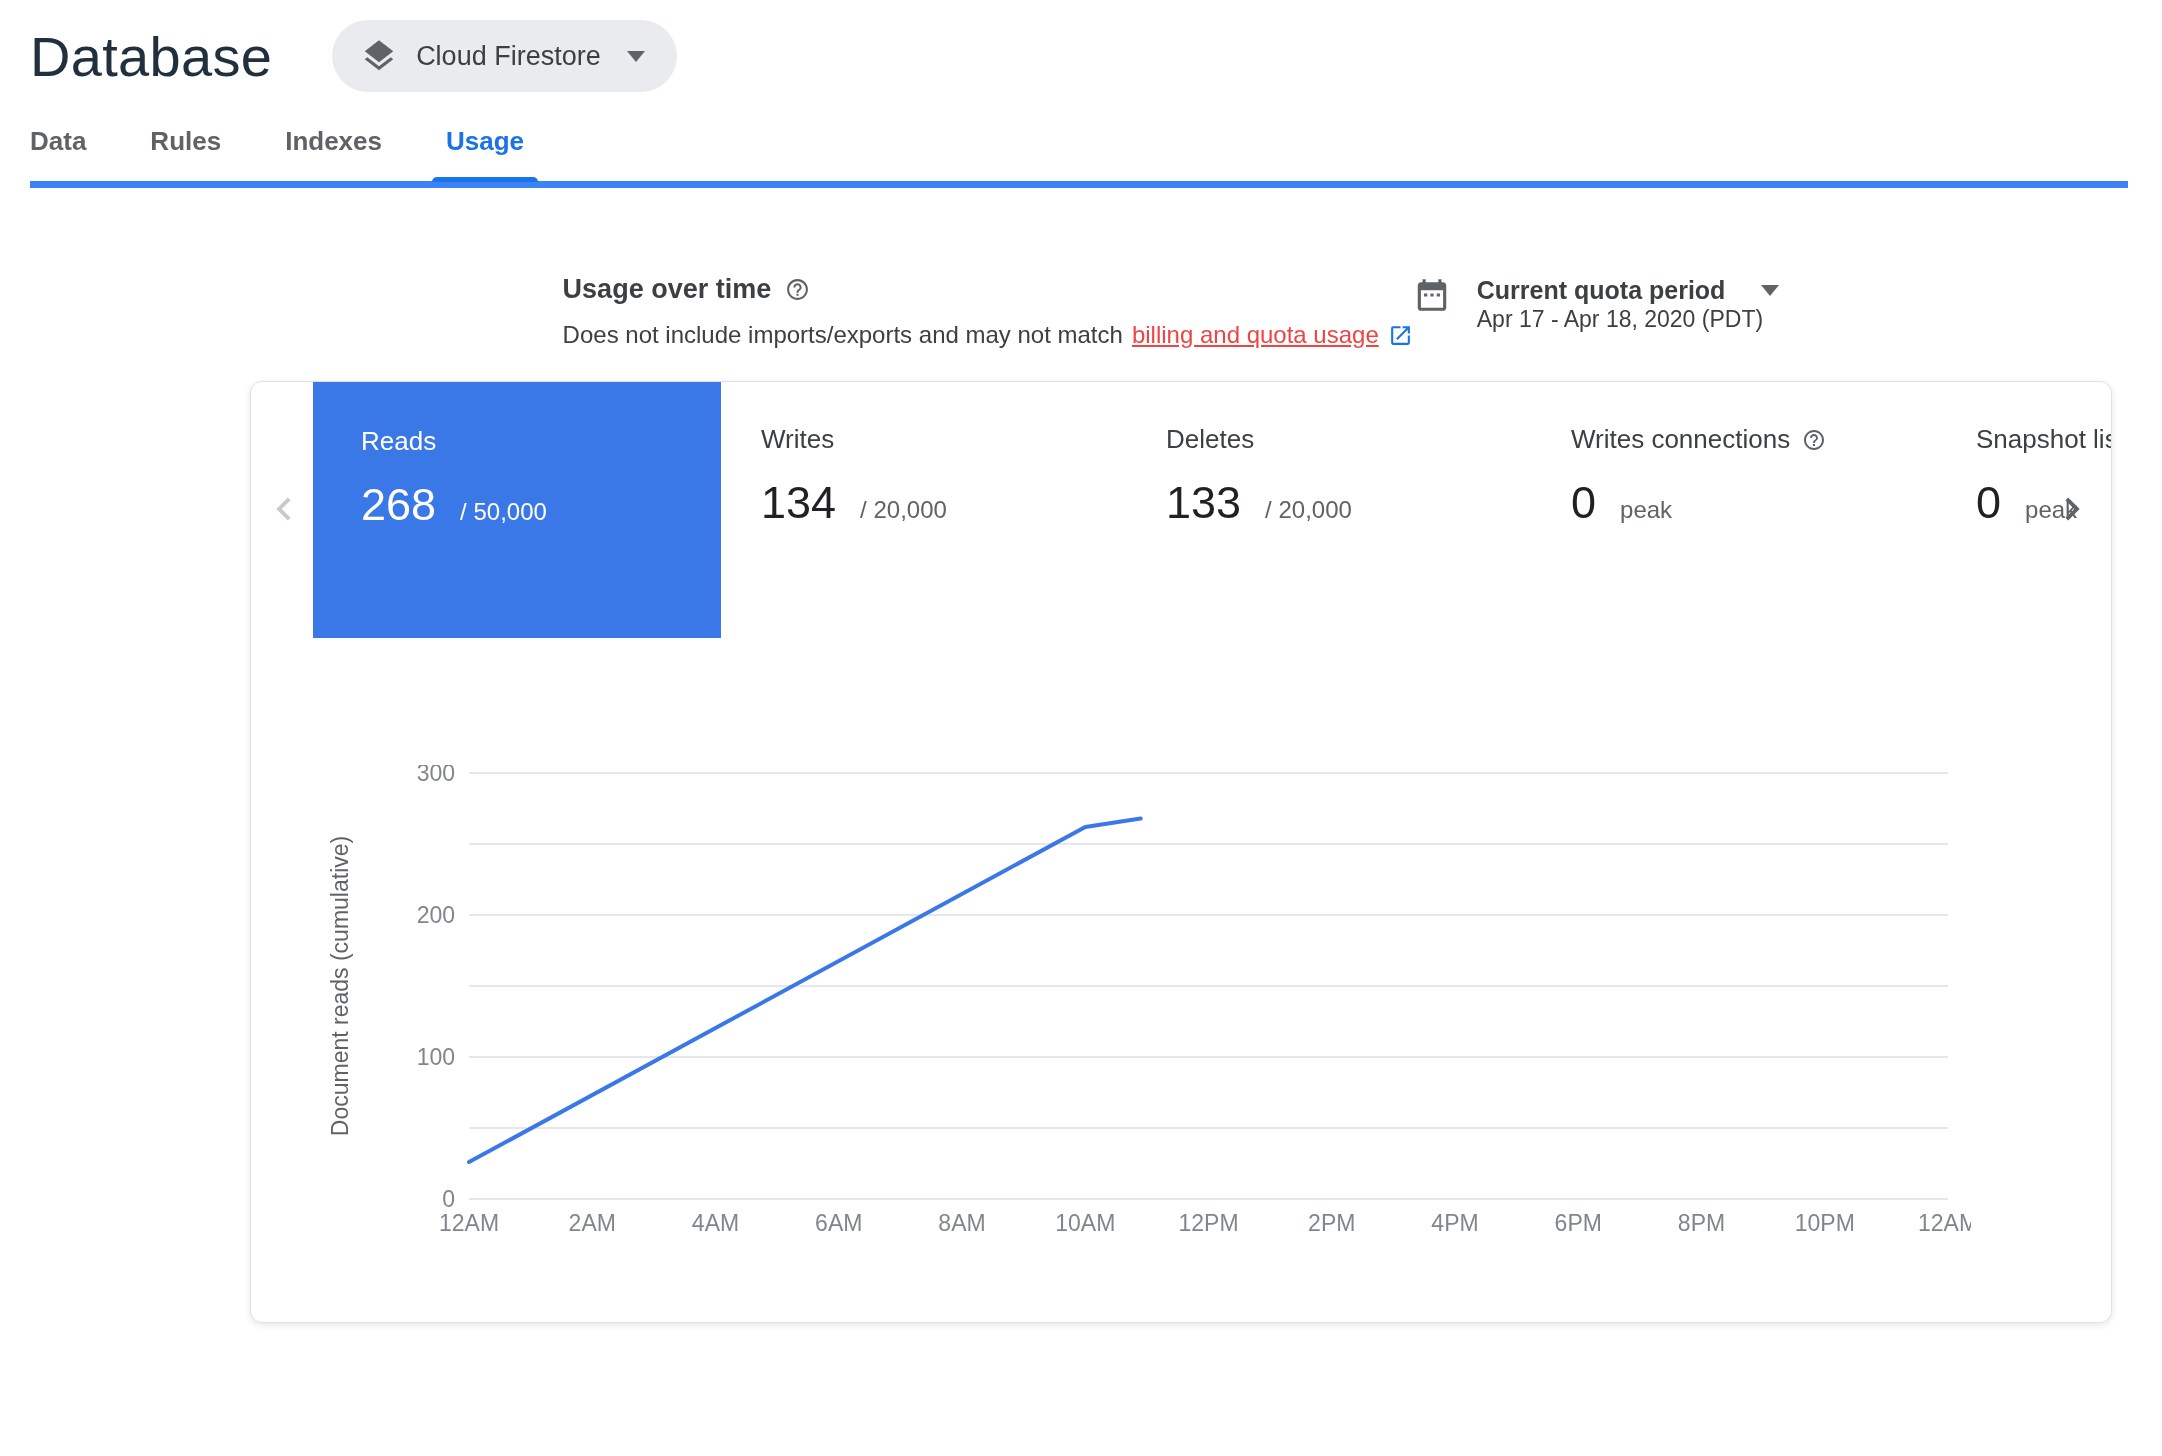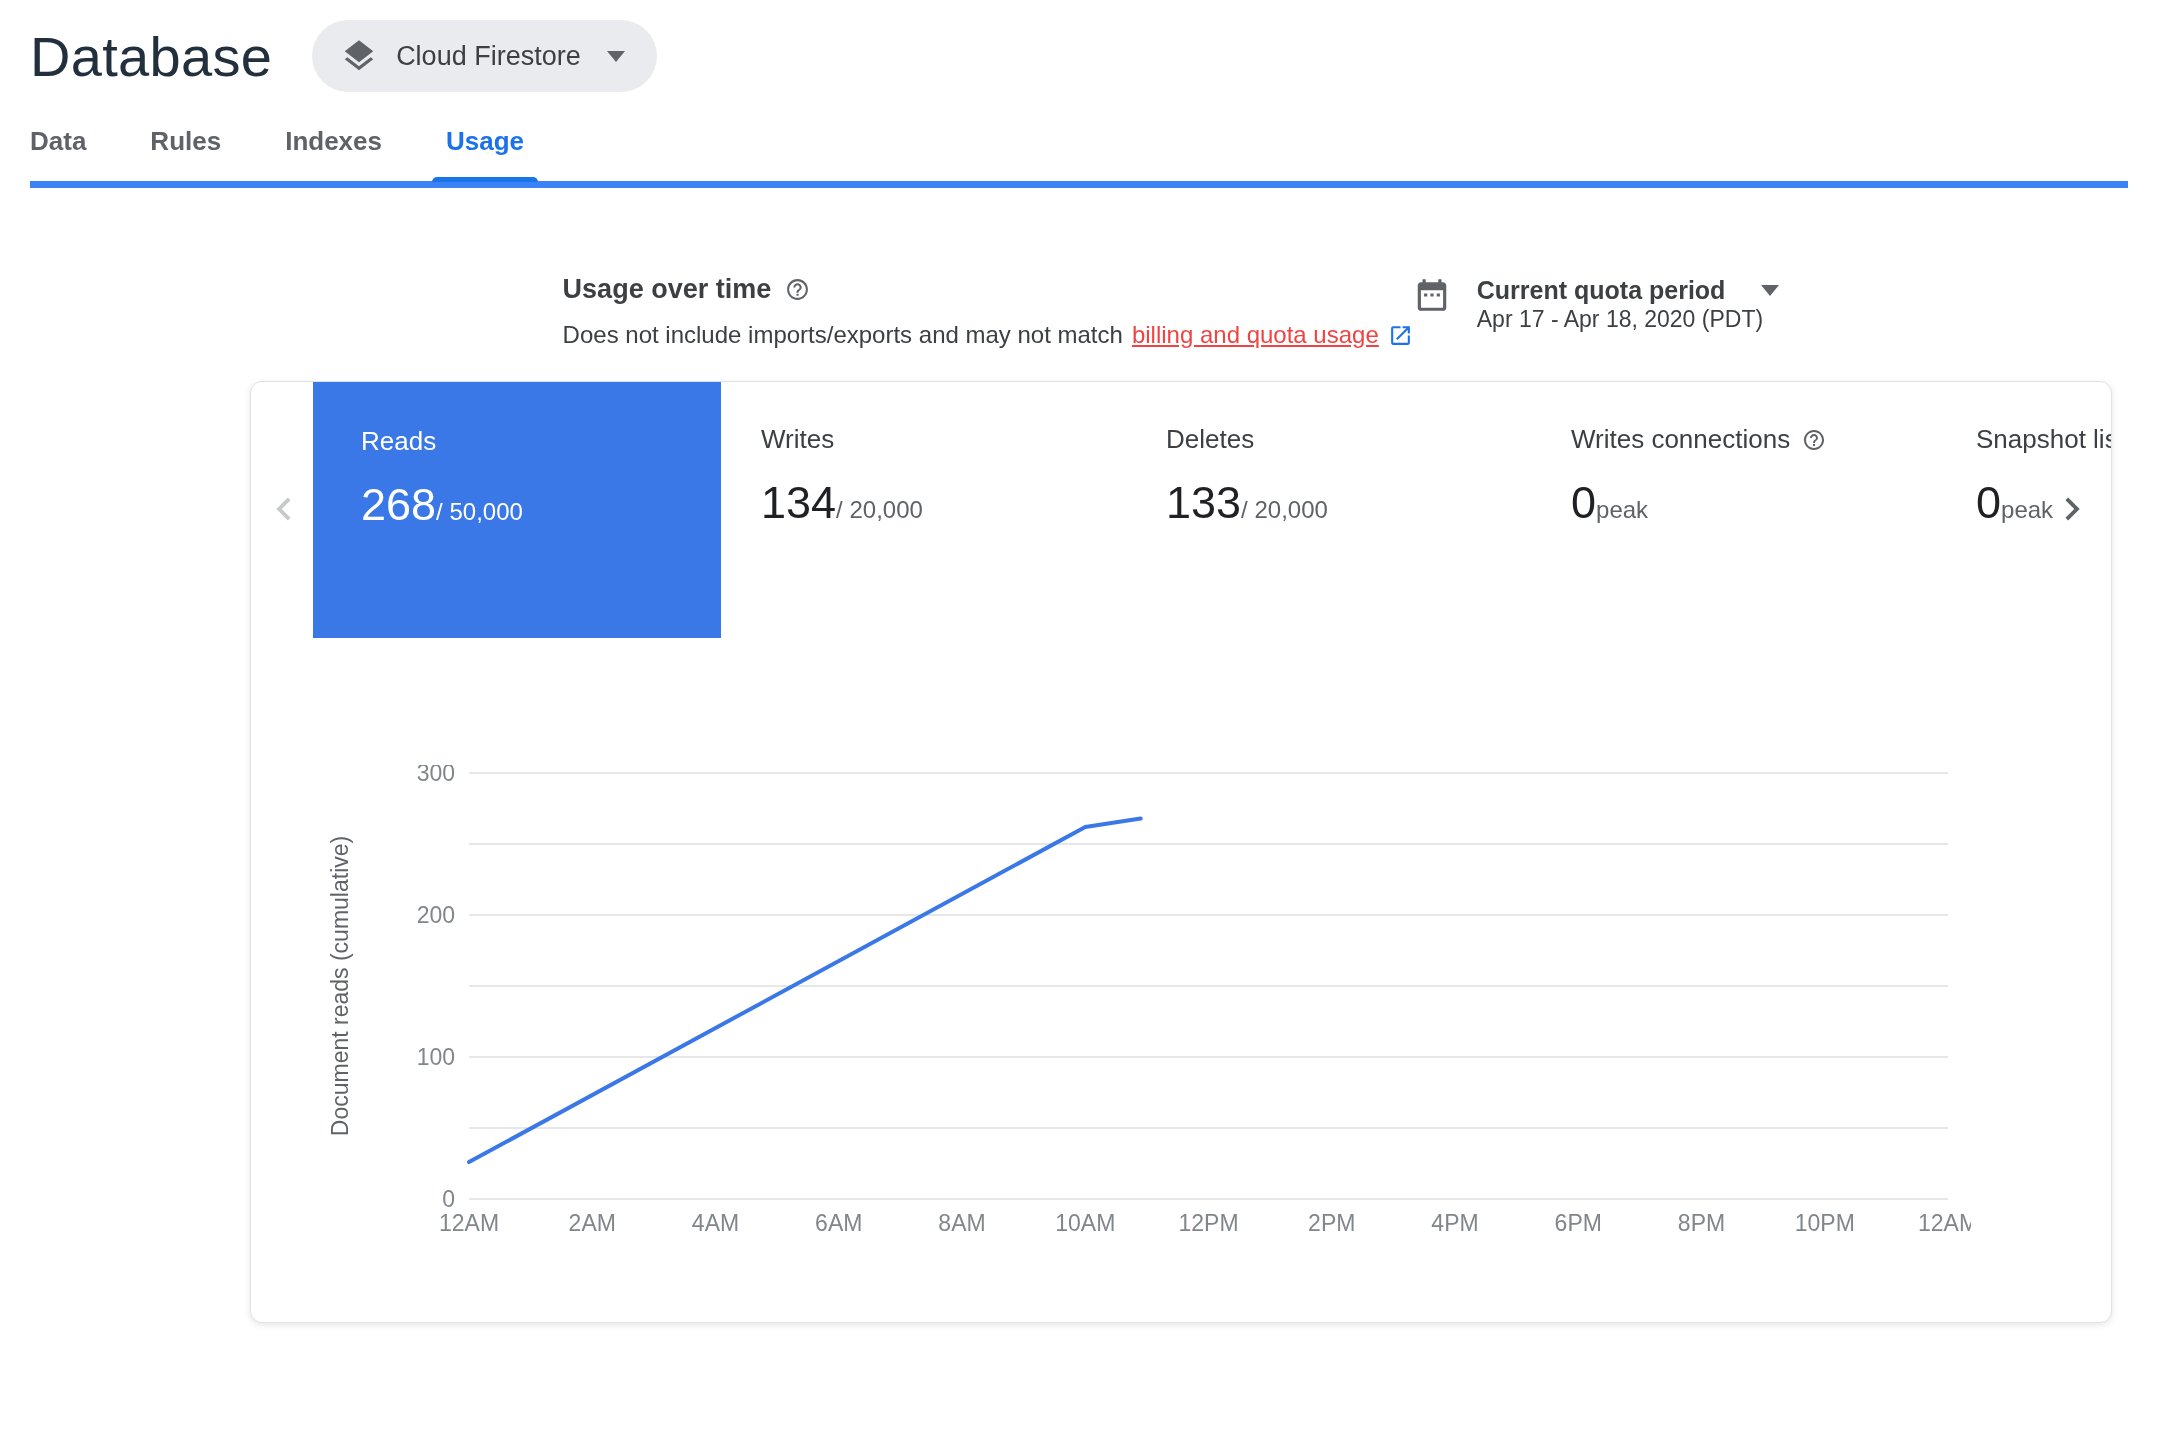--- a/index.html
+++ b/index.html
@@ -7,21 +7,21 @@
   body {
     width: 2162px; height: 1456px;
     background: #ffffff;
     font-family: "Liberation Sans", sans-serif;
     color: #202124;
     overflow: hidden;
     position: relative;
   }
 
   
-  .app-header { display: flex; align-items: center; gap: 40px; padding: 20px 0 0 30px; }
+  .app-header { display: flex; align-items: center; gap: 60px; padding: 20px 0 0 30px; }
   .page-title { font-size: 56px; font-weight: 500; color: #22303e; margin: 0; letter-spacing: 0.3px; }
   .product-pill {
     display: flex; align-items: center; gap: 18px;
     height: 72px; padding: 0 32px 0 28px; border-radius: 36px;
     background: #e9ebef; border: none; cursor: pointer;
     font-family: inherit; font-size: 27px; color: #3c4043;
   }
   .caret {
     width: 0; height: 0; display: inline-block;
     border-left: 9px solid transparent; border-right: 9px solid transparent;
@@ -71,21 +71,21 @@
   .nav-chevron.left svg path { fill: #c7cacd; }
   .nav-chevron.right svg path { fill: #5f6368; }
 
   .metric { flex: 0 0 405px; padding: 42px 0 0 40px; }
   .metric.selected {
     flex: 0 0 408px; margin-left: 62px;
     background: #3b78e7; padding: 44px 0 0 48px;
   }
   .metric-name-row { display: flex; align-items: center; gap: 12px; font-size: 26px; color: #3c4043; white-space: nowrap; }
   .metric.selected .metric-name-row { color: #ffffff; }
-  .metric-value-row { margin-top: 22px; display: flex; align-items: baseline; gap: 0; }
+  .metric-value-row { margin-top: 22px; display: flex; align-items: baseline; gap: 24px; }
   .metric-value { font-size: 45px; color: #202124; }
   .metric-suffix { font-size: 24px; color: #5f6368; }
   .metric.selected .metric-value, .metric.selected .metric-suffix { color: #ffffff; }
 
   
   .chart-wrap { margin-top: 127px; }
   #usage-chart { display: block; width: 1720px; height: 480px; }
   #usage-chart .gridline { stroke: #e5e7e9; stroke-width: 2; }
   #usage-chart .tick-label { fill: #80868b; font-size: 23px; font-family: "Liberation Sans", sans-serif; }
   #usage-chart .y-tick { text-anchor: end; }

